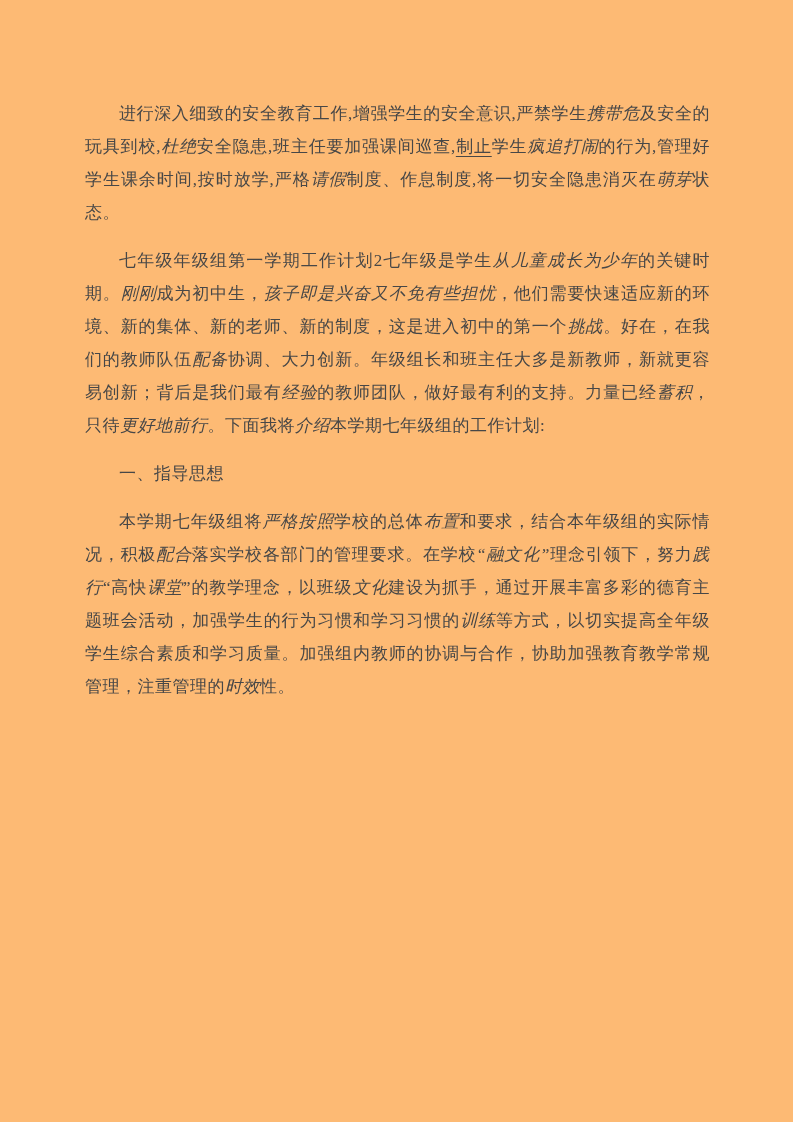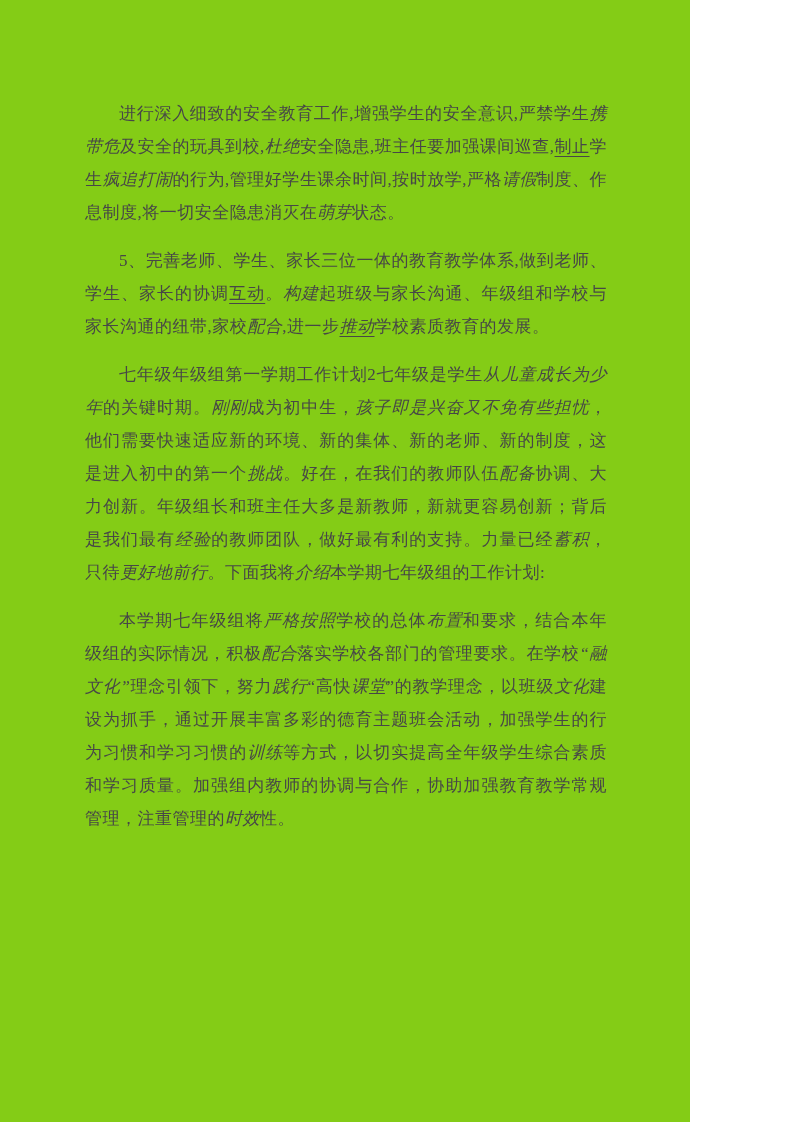--- a/index.html
+++ b/index.html
@@ -4,23 +4,23 @@
 <style>
   * { box-sizing: border-box; }
   html, body { margin: 0; padding: 0; }
   body {
     width: 793px;
     height: 1122px;
     background: #ffffff;
     overflow: hidden;
   }
   .page {
-    width: 690px;
+    width: 793px;
     height: 1122px;
-    background: #84cc16;
+    background: #fdba74;
   }
   .doc {
     padding: 97px 83px 0 85px;
     font-family: "Liberation Serif", "DejaVu Serif", serif;
     font-size: 17px;
     color: #474747;
   }
   .doc p {
     margin: 0 0 15px 0;
     line-height: 33px;
@@ -38,17 +38,17 @@
     text-underline-offset: 4px;
     text-decoration-thickness: 1px;
   }
 </style>
 </head>
 <body>
 
 <main class="page">
   <article class="doc" style="color: rgb(71, 71, 71);">
       <p class="paragraph"><span>进行深入细致的安全教育工作,增强学生的安全意识,严禁学生</span><span class="run-i">携带危</span><span>及安全的玩具到校,</span><span class="run-i">杜绝</span><span>安全隐患,班主任要加强课间巡查,</span><span class="run-u">制止</span><span>学生</span><span class="run-i">疯追打闹</span><span>的行为,管理好学生课余时间,按时放学,严格</span><span class="run-i">请假</span><span>制度、作息制度,将一切安全隐患消灭在</span><span class="run-i">萌芽</span><span>状态。</span></p>
-      <p class="paragraph"><span>5、完善老师、学生、家长三位一体的教育教学体系,做到老师、学生、家长的协调</span><span class="run-u">互动</span><span>。</span><span class="run-i">构建</span><span>起班级与家长沟通、年级组和学校与家长沟通的纽带,家校</span><span class="run-i">配合</span><span>,进一步</span><span class="run-i run-u">推动</span><span>学校素质教育的发展。</span></p>
       <p class="paragraph"><span>七年级年级组第一学期工作计划2七年级是学生</span><span class="run-i">从儿童成长为少年</span><span>的关键时期。</span><span class="run-i">刚刚</span><span>成为初中生，</span><span class="run-i">孩子即是兴奋又不免有些担忧</span><span>，他们需要快速适应新的环境、新的集体、新的老师、新的制度，这是进入初中的第一个</span><span class="run-i">挑战</span><span>。好在，在我们的教师队伍</span><span class="run-i">配备</span><span>协调、大力创新。年级组长和班主任大多是新教师，新就更容易创新；背后是我们最有</span><span class="run-i">经验</span><span>的教师团队，做好最有利的支持。力量已经</span><span class="run-i">蓄积</span><span>，只待</span><span class="run-i">更好地前行</span><span>。下面我将</span><span class="run-i">介绍</span><span>本学期七年级组的工作计划:</span></p>
+      <p class="heading"><span>一、指导思想</span></p>
       <p class="paragraph"><span>本学期七年级组将</span><span class="run-i">严格按照</span><span>学校的总体</span><span class="run-i">布置</span><span>和要求，结合本年级组的实际情况，积极</span><span class="run-i">配合</span><span>落实学校各部门的管理要求。在学校</span><span class="run-i">“融文化”</span><span>理念引领下，努力</span><span class="run-i">践行</span><span>“高快</span><span class="run-i">课堂</span><span>”的教学理念，以班级</span><span class="run-i">文化</span><span>建设为抓手，通过开展丰富多彩的德育主题班会活动，加强学生的行为习惯和学习习惯的</span><span class="run-i">训练</span><span>等方式，以切实提高全年级学生综合素质和学习质量。加强组内教师的协调与合作，协助加强教育教学常规管理，注重管理的</span><span class="run-i">时效</span><span>性。</span></p>
     </article>
 </main>
 
 </body></html>

